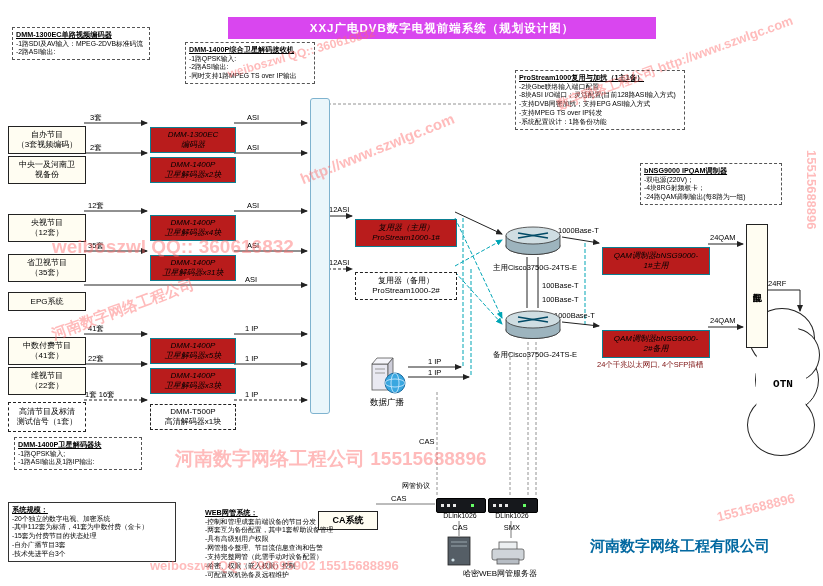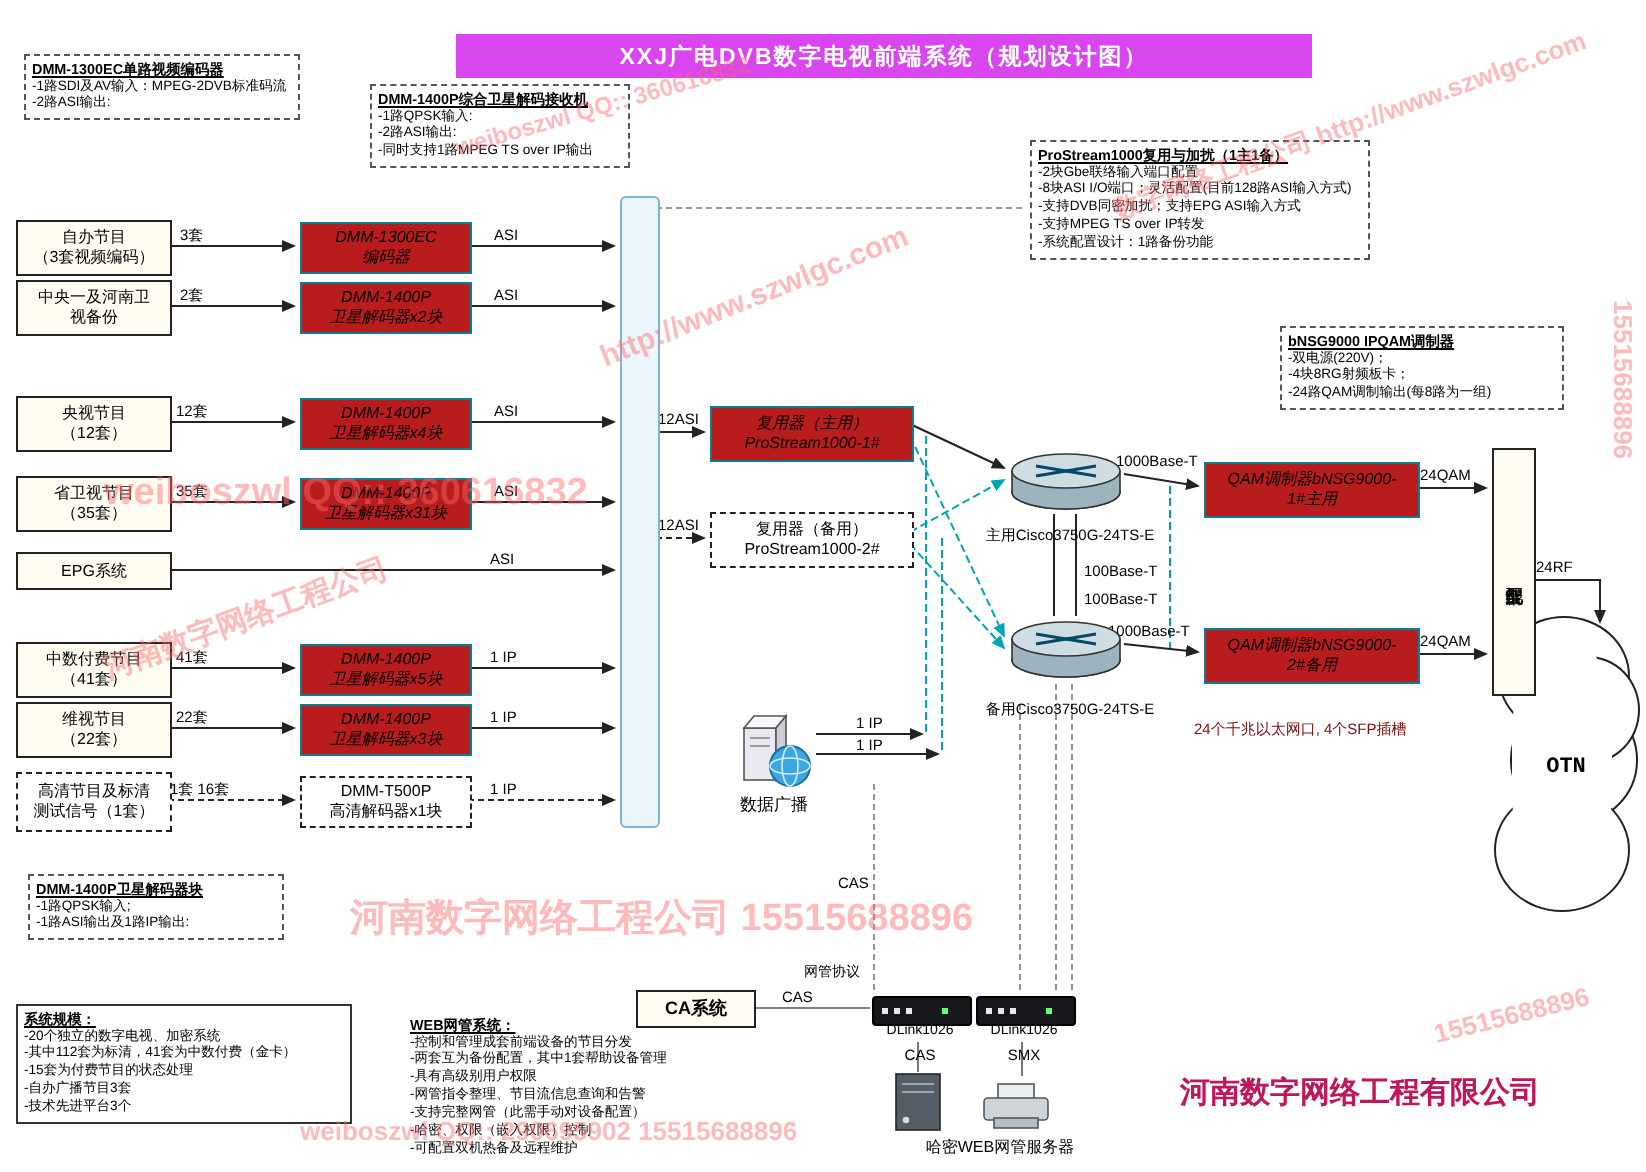--- a/index.html
+++ b/index.html
@@ -9,21 +9,21 @@
             font-size:11.5px;font-weight:bold;display:flex;align-items:center;justify-content:center;
             letter-spacing:1px;z-index:6;}
   .wires{position:absolute;left:0;top:0;z-index:1;}
   .wires text{font-size:7.5px;fill:#000;}
   .w{stroke:#222;stroke-width:1;fill:none;}
   .wd{stroke:#222;stroke-width:1;fill:none;stroke-dasharray:3 2;}
   .t{stroke:#00a5b5;stroke-width:1;fill:none;stroke-dasharray:4 2;}
   .g{stroke:#777;stroke-width:.8;fill:none;stroke-dasharray:3 2;}
   .g2{stroke:#555;stroke-width:.8;fill:none;}
   .box{position:absolute;border:1px solid #222;background:#fffdf2;display:flex;flex-direction:column;
-       align-items:center;justify-content:center;font-size:8px;line-height:1.25;text-align:center;z-index:2;}
+       align-items:center;justify-content:center;font-size:8px;line-height:1.25;text-align:center;z-index:2;margin-top:16px;}
   .box span{display:block;}
   .cyan{background:#b91c1c;border-color:#0b7f92;font-style:italic;}
   .dashedb{border-style:dashed;background:#fff;}
   .collector{position:absolute;left:310px;top:98px;width:18px;height:314px;background:#eaf6fb;
              border:1px solid #7fb3cf;border-radius:3px;z-index:2;}
   .combiner{position:absolute;left:746px;top:224px;width:20px;height:122px;background:#fffdf2;border:1px solid #222;
             display:flex;align-items:center;justify-content:center;font-size:9px;line-height:1.15;
             writing-mode:vertical-rl;text-orientation:upright;z-index:3;}
   .note{position:absolute;border:1px dashed #555;background:rgba(255,255,255,.9);font-size:6.8px;
         line-height:1.32;padding:2px 3px;z-index:5;}
@@ -34,21 +34,21 @@
   .icon{position:absolute;z-index:2;}
   .cloud{position:absolute;left:744px;top:306px;width:78px;height:156px;z-index:1;}
   .cb{position:absolute;background:#fff;border:1.3px solid #222;border-radius:50%;}
   .ccover{position:absolute;background:#fff;border-radius:40%;}
   .otn{position:absolute;inset:0;display:flex;align-items:center;justify-content:center;
        font-size:11px;font-weight:bold;z-index:2;font-family:Liberation Mono, monospace;}
   .dlink{position:absolute;width:48px;height:13px;background:#16181c;border:1px solid #000;border-radius:2px;z-index:2;}
   .dlink i{position:absolute;left:4px;top:5px;width:3px;height:3px;background:#e8e8e8;
            box-shadow:6px 0 #e8e8e8,12px 0 #e8e8e8,30px 0 #6f6;}
   .wm{position:absolute;color:rgba(255,105,105,.45);font-weight:bold;z-index:20;pointer-events:none;white-space:nowrap;}
-  .company{position:absolute;left:590px;top:537px;font-size:15px;font-weight:bold;color:#be185d;z-index:21;white-space:nowrap;}
+  .company{position:absolute;left:590px;top:537px;font-size:15px;font-weight:bold;color:#0369a1;z-index:21;white-space:nowrap;}
 </style>
 </head>
 <body>
 
 <div id="canvas">
 
   <svg class="wires" width="823" height="586">
     <defs>
       <marker id="ah" markerWidth="7" markerHeight="6" refX="6" refY="3" orient="auto">
           <path d="M0,0 L7,3 L0,6 z" fill="#222"></path>

